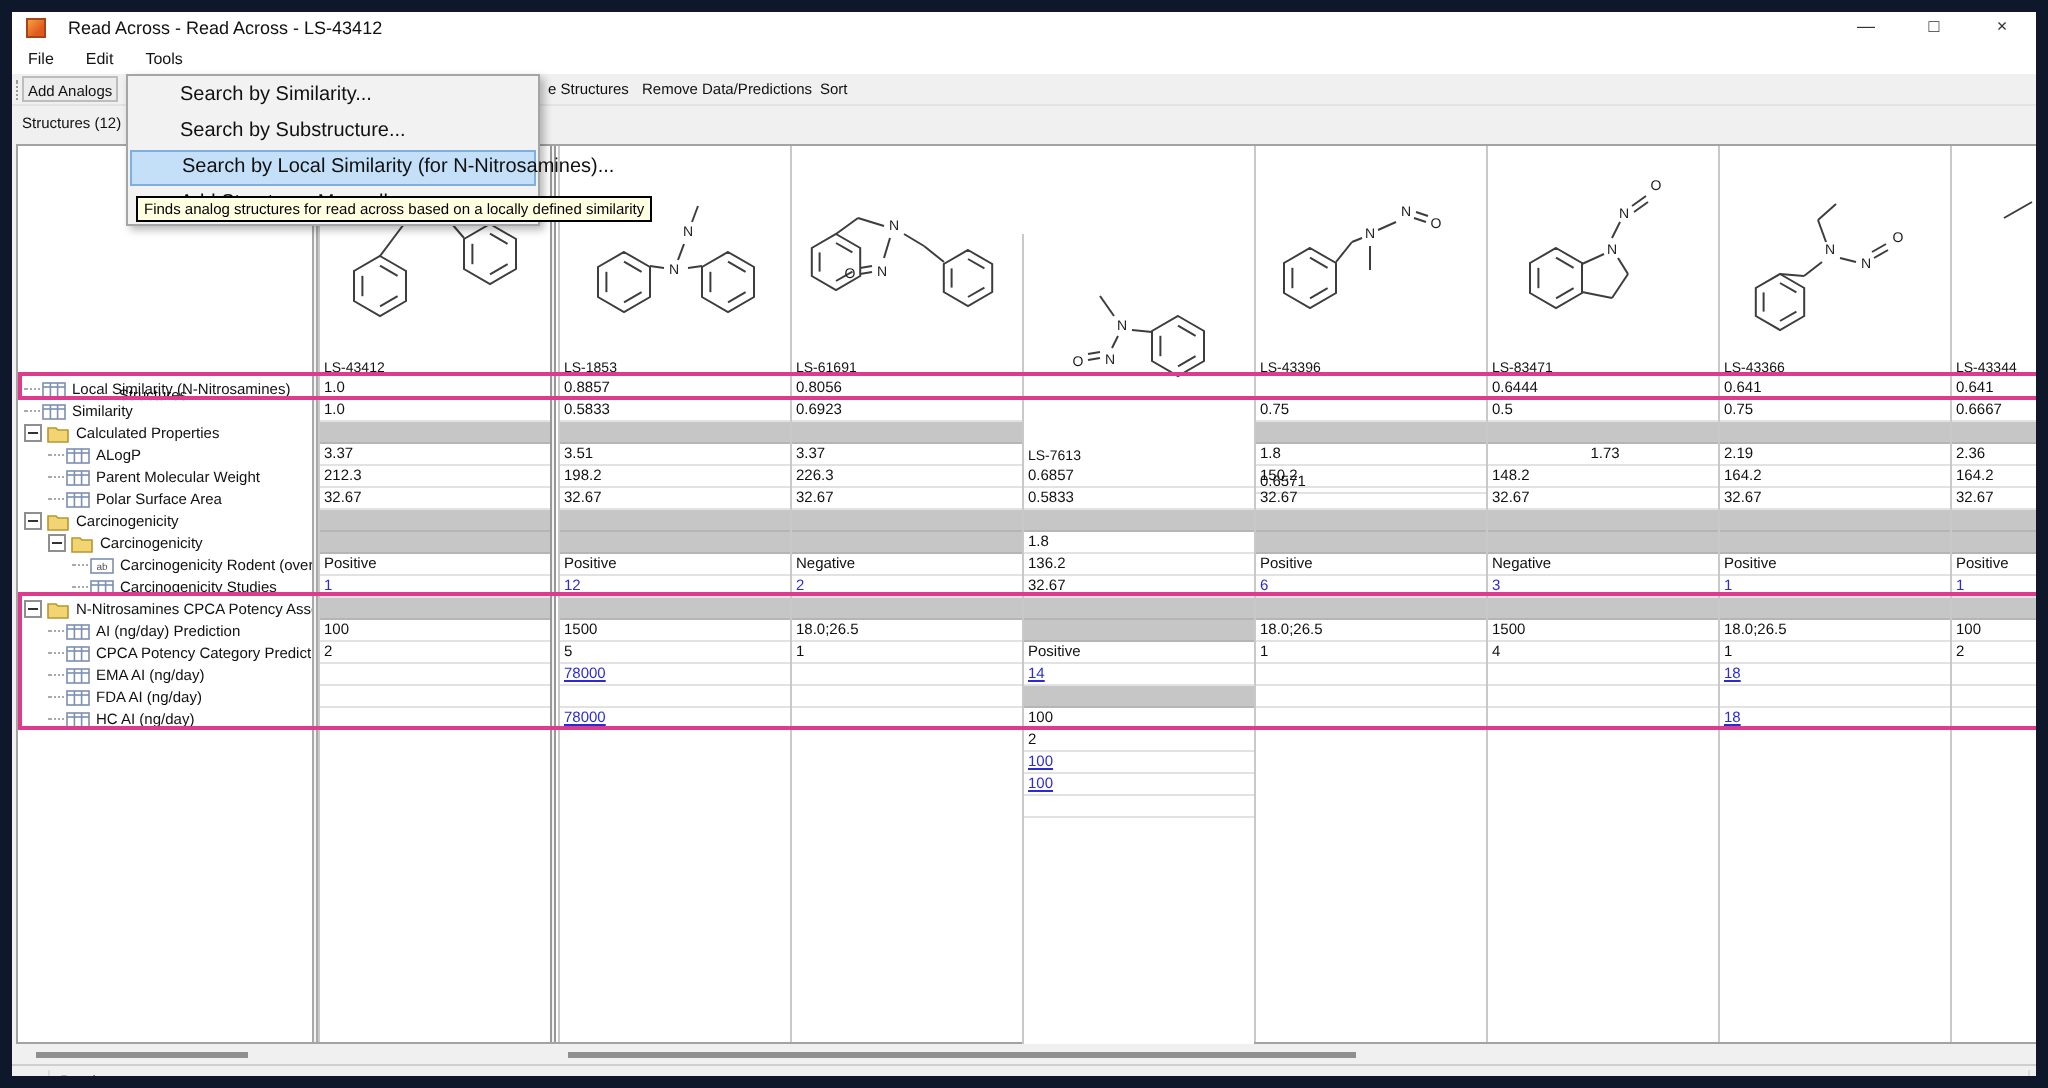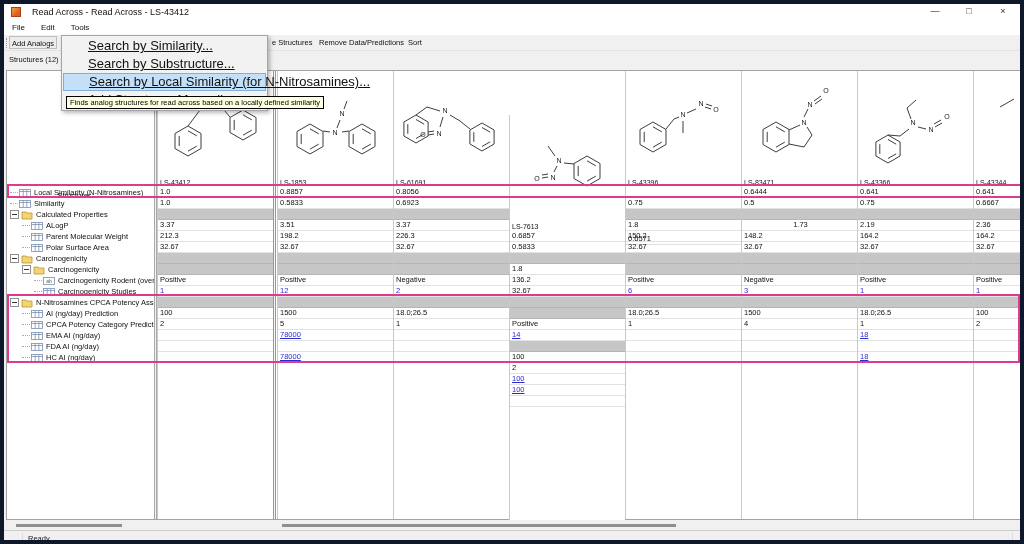--- a/index.html
+++ b/index.html
@@ -3,21 +3,21 @@
 <meta charset="utf-8">
 <style>
   :root{
     --pink:#dd3c8e; --link:#2b2bd5; --grouprow:#c6c6c6; --menuhl:#c4e0f8;
   }
   *{box-sizing:border-box;}
   html,body{margin:0;padding:0;background:#444;}
   .screen{
     position:relative;width:1024px;height:544px;overflow:hidden;
     background:#f0f0f0;font-family:"Liberation Sans",sans-serif;color:#000;
-    border:4px solid #0f172a;
+    border:6px solid #0f172a;
   }
   
   .titlebar{position:absolute;left:0;top:0;width:100%;height:16px;background:#fff;}
   .app-icon{position:absolute;left:7px;top:3px;width:10px;height:10px;
     background:linear-gradient(135deg,#f5a23c 0%,#e05a20 70%);border:1px solid #a84318;}
   .title-text{position:absolute;left:28px;top:2px;font-size:9px;line-height:12px;color:#111;white-space:nowrap;}
   .win-controls{position:absolute;right:0;top:0;height:16px;display:flex;}
   .win-btn{width:34px;height:16px;font-size:9px;line-height:15px;text-align:center;color:#333;}
   
   .menubar{position:absolute;left:0;top:16px;width:100%;height:15px;background:#fff;display:flex;font-size:8px;}
@@ -54,21 +54,21 @@
     border-bottom:1px solid #e2e2e2;white-space:nowrap;overflow:hidden;color:#111;}
   .gcell.group{background:var(--grouprow);border-bottom:1px solid #b5b5b5;}
   .glink{color:var(--link);text-decoration:underline;}
   
   .pinkbox{position:absolute;border:2px solid var(--pink);z-index:4;pointer-events:none;}
   .pinkbox1{left:3px;top:180px;width:1017px;height:14px;}
   .pinkbox2{left:3px;top:290px;width:1013px;height:69px;}
   
   .dropdown{position:absolute;left:57px;top:31px;width:207px;background:#f2f2f2;border:1px solid #a5a5a5;
     box-shadow:2px 2px 4px rgba(0,0,0,.28);z-index:20;padding:1px 0;}
-  .menu-item{height:18px;line-height:18px;padding-left:26px;font-size:13px;color:#111;white-space:nowrap;text-decoration:underline;}
+  .menu-item{height:18px;line-height:18px;padding-left:26px;font-size:10px;color:#111;white-space:nowrap;}
   .menu-item.hl{background:var(--menuhl);border:1px solid #7fb0dd;height:18px;line-height:16px;margin:0 1px;padding-left:25px;}
   
   .tooltip{position:absolute;left:62px;top:92px;height:13px;line-height:11px;background:#ffffe1;border:1px solid #000;
     font-size:7.5px;padding:0 3px;white-space:nowrap;z-index:21;color:#000;}
   
   .hscroll-zone{position:absolute;left:0;top:516px;width:100%;height:10px;background:#f0f0f0;}
   .scroll-thumb{position:absolute;height:3px;background:#8f8f8f;top:520px;}
   .thumb-left{left:12px;width:106px;}
   .thumb-right{left:278px;width:394px;}
   

